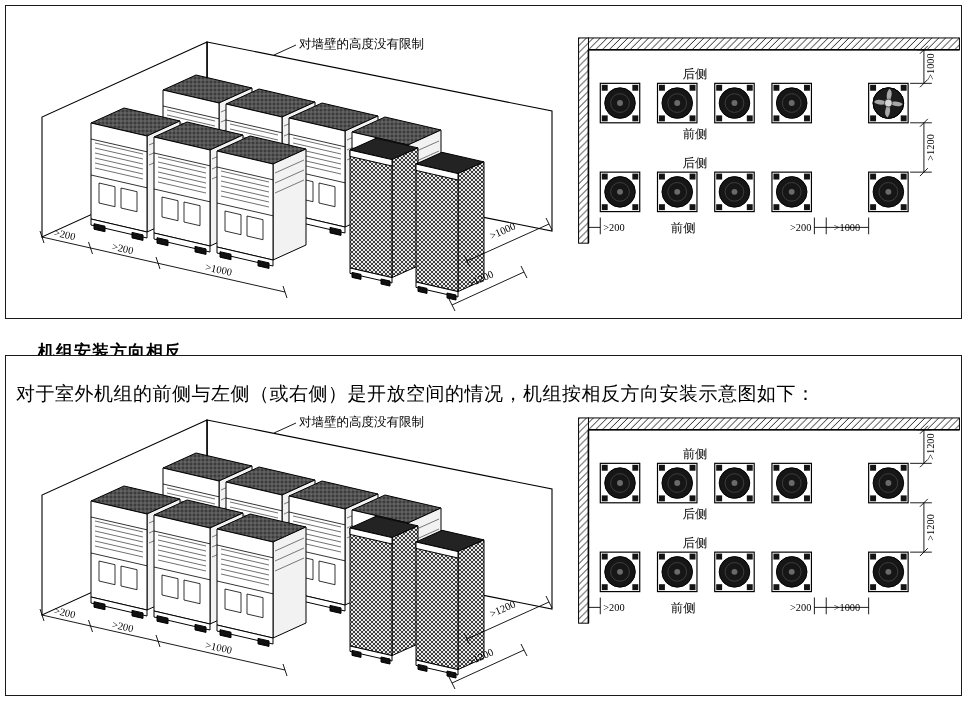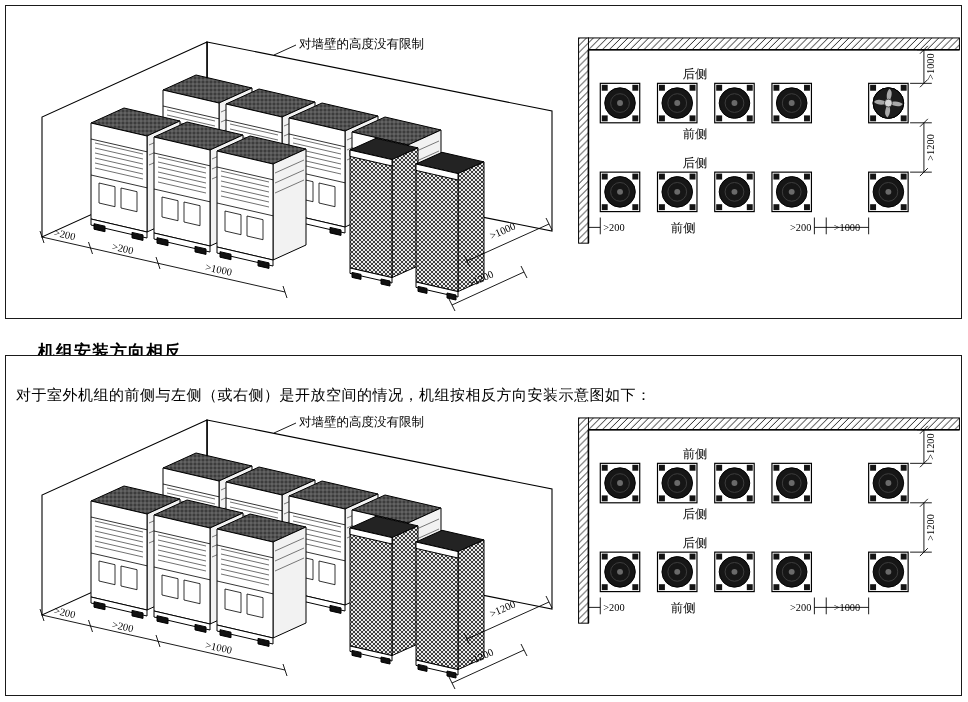--- a/index.html
+++ b/index.html
@@ -2,21 +2,21 @@
 <html><head>
 <meta charset="utf-8">
 <style>
   html,body{margin:0;padding:0;background:#fff;}
   .page{position:relative;width:968px;height:702px;background:#fff;overflow:hidden;
         font-family:"Liberation Serif",serif;color:#000;padding-left:29px;}
   .panel{position:absolute;border:1.5px solid #1a1a1a;background:#fff;box-sizing:border-box;}
   .panel-top{left:5px;top:5px;width:957px;height:314px;}
   .panel-bottom{left:5px;top:355px;width:957px;height:341px;}
   .heading{position:absolute;left:38px;top:326px;font-size:17px;letter-spacing:1px;}
-  .caption{position:absolute;left:10px;top:15px;font-size:15px;letter-spacing:0.5px;white-space:nowrap;}
+  .caption{position:absolute;left:10px;top:6px;font-size:19px;letter-spacing:0.5px;white-space:nowrap;}
   svg.scene{position:absolute;}
   .iso-top{left:6px;top:8px;}
   .plan-top{left:570px;top:28px;}
   .iso-bot{left:6px;top:36px;}
   .plan-bot{left:570px;top:58px;}
   text{fill:#000;}
   .cn{font-family:"Liberation Serif",serif;font-size:12.5px;}
   .dim{font-family:"Liberation Serif",serif;font-size:10.5px;}
   .note{font-family:"Liberation Serif",serif;font-size:12.5px;}
   .defsbox{position:absolute;width:0;height:0;overflow:hidden;}

